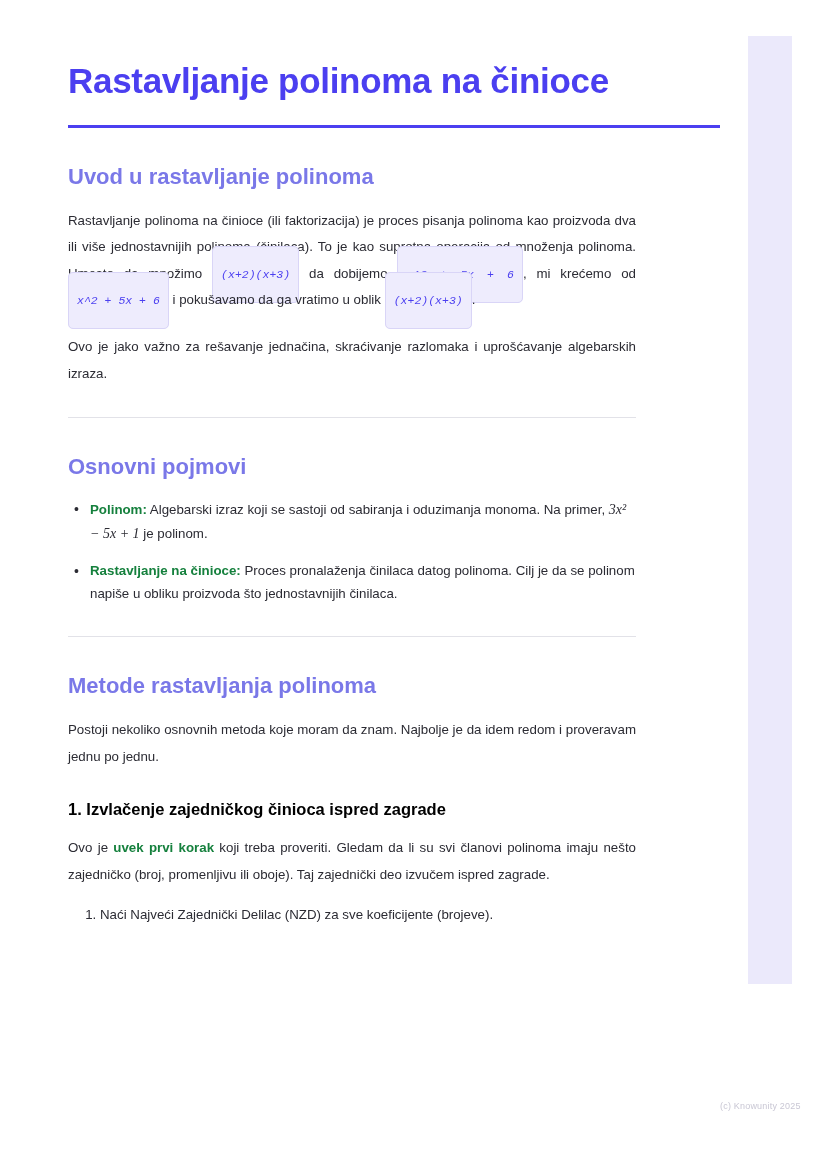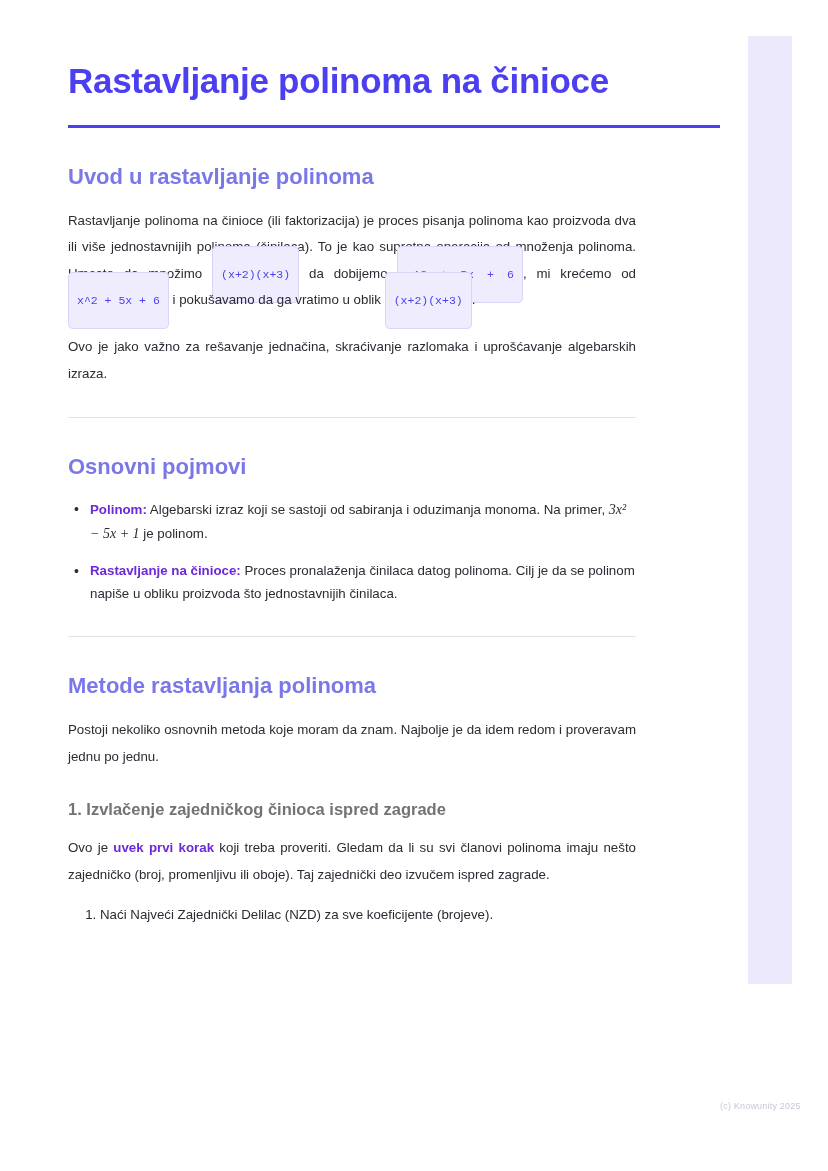--- a/index.html
+++ b/index.html
@@ -51,21 +51,21 @@
   }
   h2.section {
     font-size: 22px;
     font-weight: bold;
     color: #7a78e8;
     margin: 36px 0 18px 0;
   }
   h3.subsection {
     font-size: 16.5px;
     font-weight: bold;
-    color: #737373;
+    color: #000000;
     margin: 30px 0 16px 0;
   }
   p.body {
     font-size: 13.3px;
     line-height: 2.0;
     margin: 0 0 0 0;
     text-align: justify;
     color: #2b2b33;
   }
   p.body + p.body {
@@ -73,20 +73,21 @@
   }
   .code {
     font-family: "Liberation Mono", monospace;
     font-size: 11.5px;
     background: #eeecfd;
     color: #4b3ff0;
     border: 1px solid #d9d5f7;
     border-radius: 5px;
     padding: 21px 8px;
     white-space: nowrap;
+    font-style: italic;
   }
   hr.divider {
     border: none;
     border-top: 1px solid #e2e2e8;
     margin: 30px 0 0 0;
     width: 568px;
   }
   ul.bullets {
     margin: 0;
     padding-left: 22px;
@@ -109,21 +110,21 @@
   }
   ol.steps {
     margin: 14px 0 0 0;
     padding-left: 32px;
     font-size: 13.3px;
     line-height: 1.75;
   }
   ol.steps > li {
     margin-bottom: 10px;
   }
-  b, strong { font-weight: bold; color: #6d28d9; }
+  b, strong { font-weight: bold; color: #15803d; }
   .math {
     font-family: "Liberation Serif", serif;
     font-style: italic;
     font-size: 14px;
   }
   .postupak {
     font-size: 13.3px;
     font-weight: bold;
     margin-top: 26px;
     color: #1f1f27;

